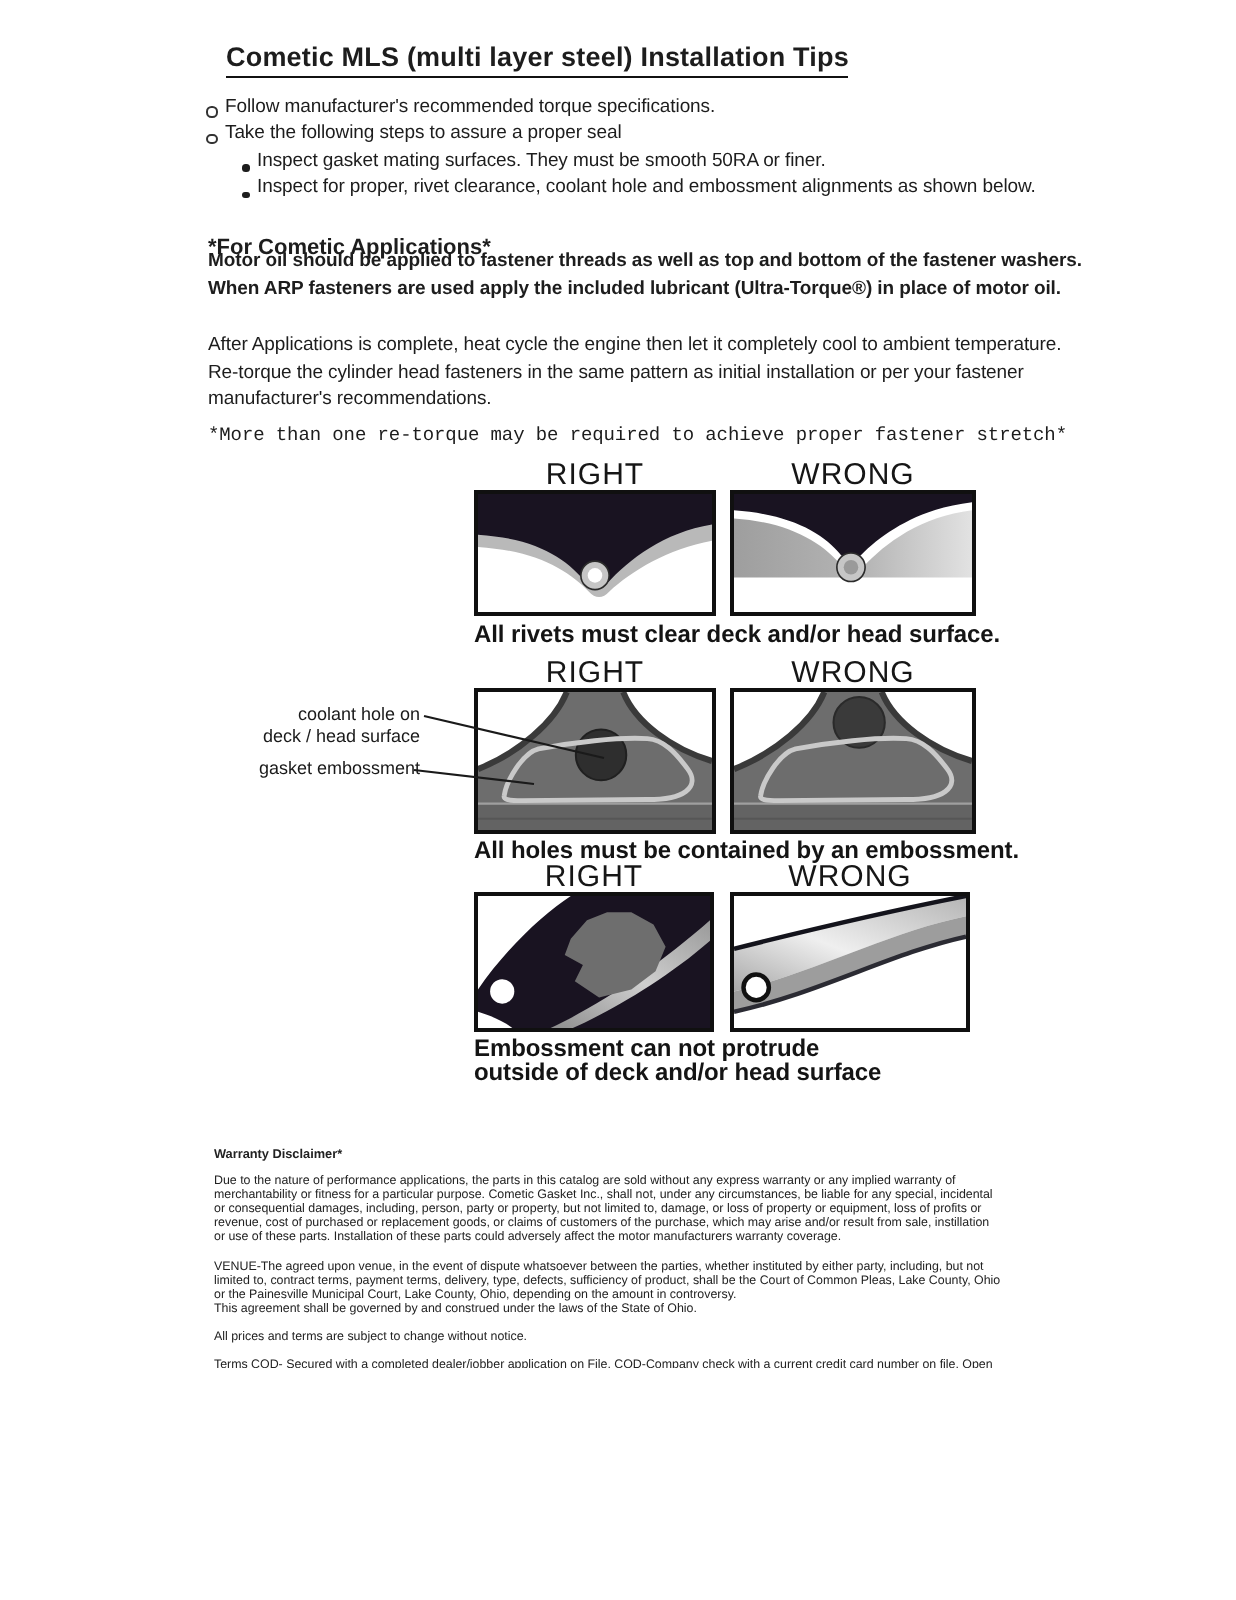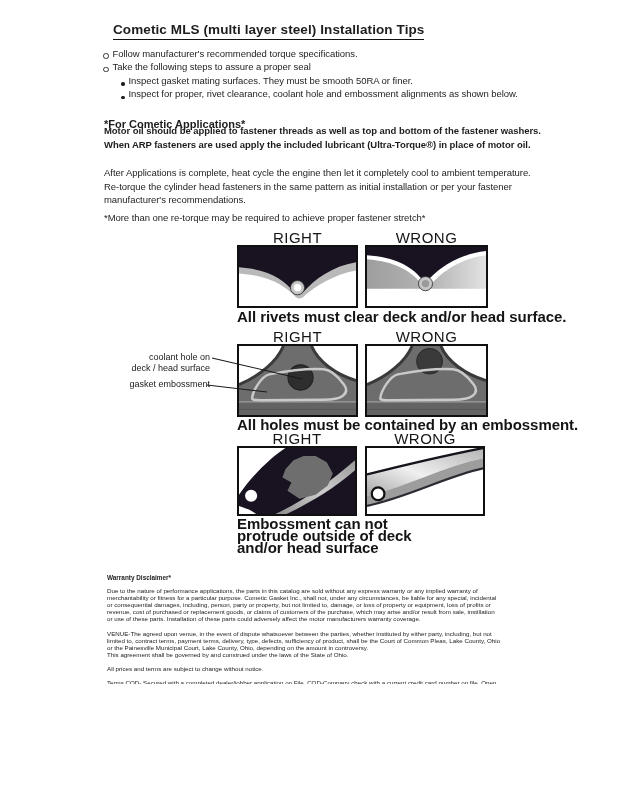--- a/index.html
+++ b/index.html
@@ -13,26 +13,26 @@
   .brow{display:flex;align-items:flex-end;height:13.5px;white-space:nowrap;}
   .brow.sub{margin-left:18px;}
   .marker{flex:0 0 auto;margin:3.5px 4px 0 0;width:3.5px;height:3.5px;border-radius:50%;}
   .marker.ring{border:1px solid #333;}
   .marker.dot{background:#1d1d1d;margin-top:4px;}
   
   .diesel-h{position:absolute;left:104px;top:118px;font-size:11px;font-weight:bold;}
   .para{position:absolute;left:104px;width:442px;font-size:9.5px;line-height:13.5px;letter-spacing:-.05px;}
   #dpara1{top:124px;font-weight:bold;}
   #dpara2{top:166px;}
-  #dnote{top:211px;white-space:nowrap;}
+  #dnote{top:211px;white-space:nowrap;font-family:Liberation Mono, monospace;}
   
   .rw{position:absolute;font-size:15px;letter-spacing:.5px;color:#161616;text-align:center;}
   .dbox{position:absolute;border:2.5px solid #101010;box-sizing:border-box;background:#fff;}
   .dbox svg{display:block;width:100%;height:100%;}
-  .cap{position:absolute;font-size:15px;font-weight:bold;letter-spacing:-.05px;line-height:12px;color:#141414;}
+  .cap{position:absolute;font-size:12px;font-weight:bold;letter-spacing:-.05px;line-height:12px;color:#141414;}
   .ann{position:absolute;font-size:9px;line-height:10.5px;text-align:right;color:#1a1a1a;}
   #leader-svg{position:absolute;left:205px;top:348px;width:115px;height:50px;z-index:5;}
   
   #disclaimer{position:absolute;left:107px;top:574px;width:394px;font-size:6.2px;
               line-height:7.1px;letter-spacing:0;color:#222;}
   #disclaimer .dh{font-weight:bold;margin-bottom:6px;font-size:6.4px;}
   #disclaimer p{margin:0 0 7px 0;}
   #disclaimer p.tight{margin-bottom:0;}
   #doc-code{position:absolute;left:389px;top:761px;font-size:13.5px;color:#2a2a2a;}
 </style>

